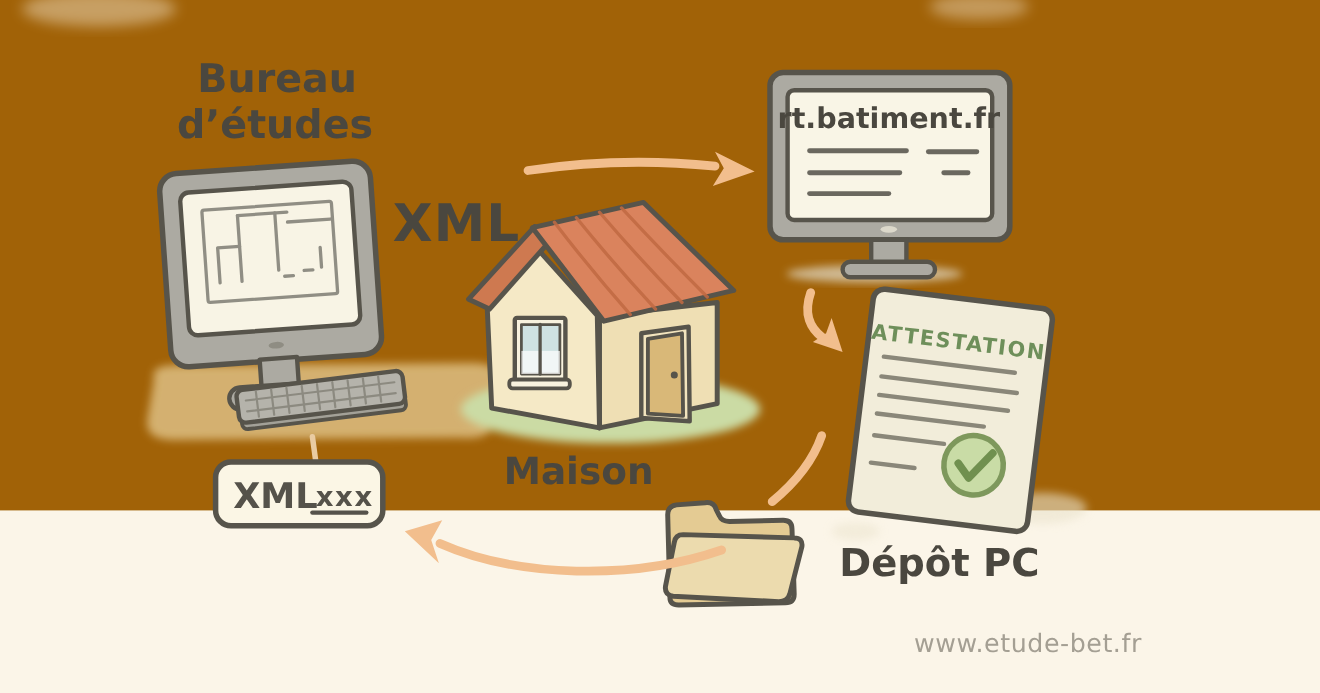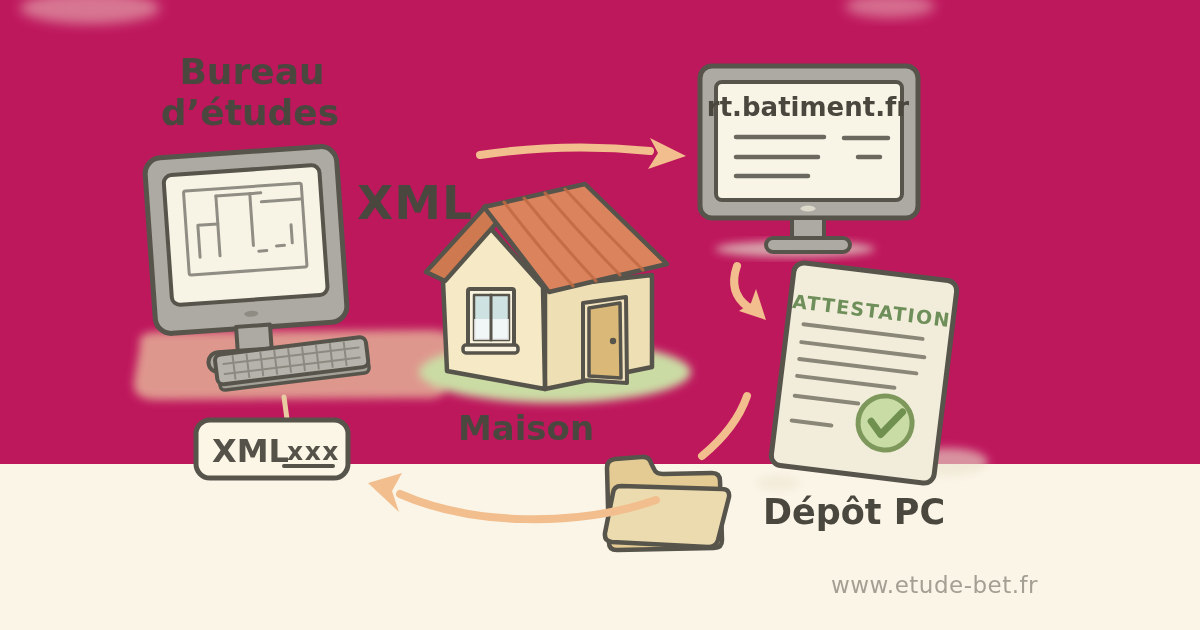--- a/index.html
+++ b/index.html
@@ -1,16 +1,16 @@
 <!DOCTYPE html>
 <html><head>
 <meta charset="utf-8">
 <style>
   html,body{margin:0;padding:0;background:#FBF5E8;width:1200px;height:630px;overflow:hidden;}
-  .stage{position:relative;width:1200px;height:464px;background:#be185d;}
+  .stage{position:relative;width:1200px;height:464px;background:#a16207;}
   svg{display:block;}
   text{font-family:"DejaVu Sans", sans-serif;}
   .lbl{fill:#4A473F;font-weight:600;}
   .lbl-lg{font-size:36px;}
   .lbl-xml{font-size:47px;letter-spacing:1px;}
   .lbl-site{font-size:26px;}
   .lbl-maison{font-size:34px;}
   .lbl-depot{font-size:35px;}
   .lbl-att{font-size:19px;font-weight:700;fill:#6E8F5A;letter-spacing:1.5px;}
   .lbl-boxxml{font-size:32px;font-weight:700;fill:#55524A;}

